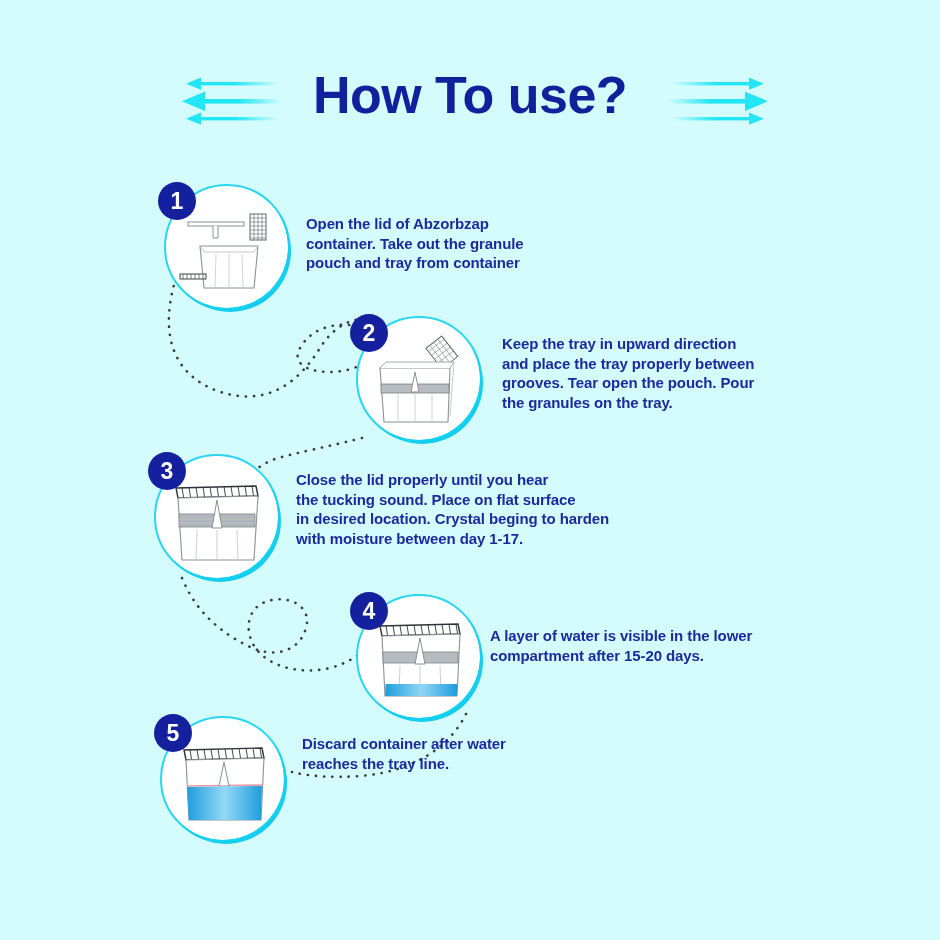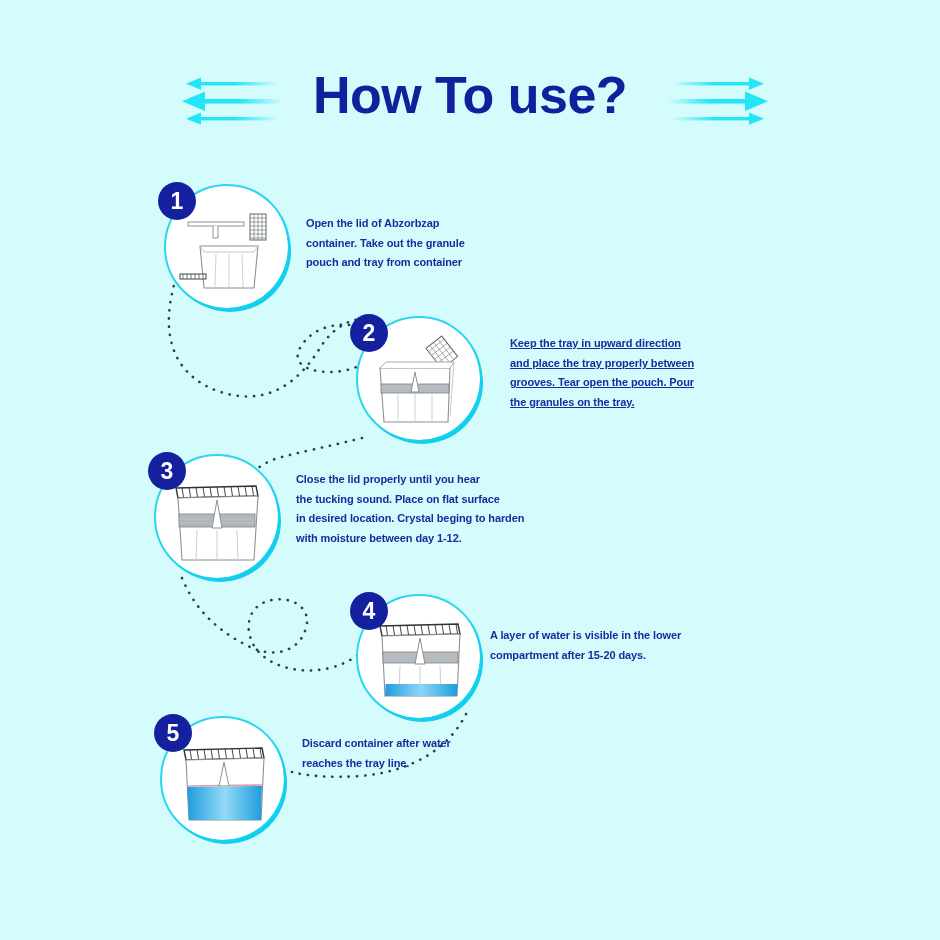--- a/index.html
+++ b/index.html
@@ -117,34 +117,34 @@
     font-size: 23px;
     font-weight: 700;
     text-align: center;
     line-height: 38px;
     font-family: "Liberation Sans", sans-serif;
     z-index: 5;
   }
   .caption {
     position: absolute;
     color: #1c2a9c;
-    font-size: 11px;
+    font-size: 15px;
     font-weight: 700;
     line-height: 19.6px;
     font-family: "Liberation Sans", sans-serif;
     white-space: pre-line;
     letter-spacing: -0.1px;
   }
 
   
   #step-1 { left: 166px; top: 186px; }
   #step-1 .caption { left: 140px; top: 28px; width: 330px; }
 
   #step-2 { left: 358px; top: 318px; }
-  #step-2 .caption { left: 152px; top: 16px; width: 340px; text-decoration: underline; }
+  #step-2 .caption { left: 144px; top: 16px; width: 340px; }
 
   #step-3 { left: 156px; top: 456px; }
   #step-3 .caption { left: 140px; top: 14px; width: 350px; }
 
   #step-4 { left: 358px; top: 596px; }
   #step-4 .caption { left: 132px; top: 30px; width: 330px; }
 
   #step-5 { left: 162px; top: 718px; }
   #step-5 .caption { left: 140px; top: 16px; width: 320px; }
 </style>
@@ -319,21 +319,21 @@
       <g stroke="#c3c8cc" stroke-width="0.9">
         <line x1="33" y1="66" x2="32" y2="96"></line>
         <line x1="53" y1="66" x2="53" y2="96"></line>
         <line x1="73" y1="66" x2="74" y2="96"></line>
       </g>
     </svg>
     <div class="badge">3</div>
     <div class="caption">Close the lid properly until you hear
 the tucking sound. Place on flat surface
 in desired location. Crystal beging to harden
-with moisture between day 1-12.</div>
+with moisture between day 1-17.</div>
   </div>
 
   <div class="step" id="step-4">
     <div class="bubble"></div>
     <div class="bubble-ring"></div>
     <svg class="art" viewBox="0 0 106 106">
       <defs>
         <linearGradient id="w4" x1="0" y1="0" x2="1" y2="0">
           <stop offset="0" stop-color="#1e9ddd"></stop>
           <stop offset="0.5" stop-color="#8ed6f5"></stop>

